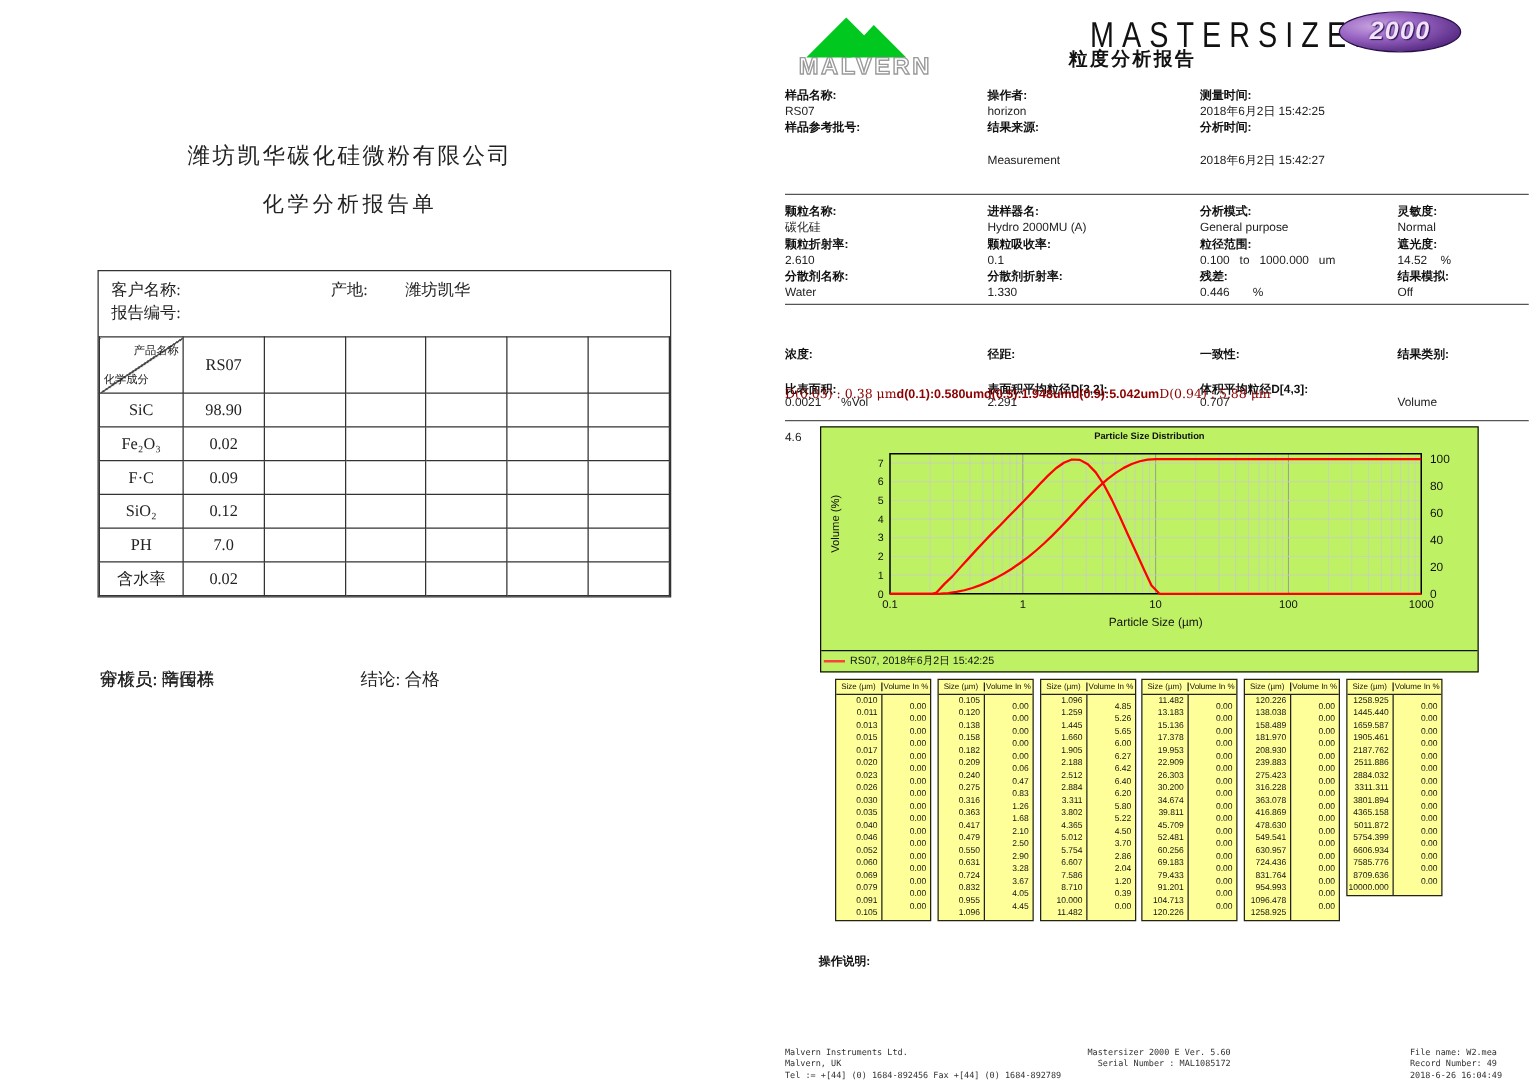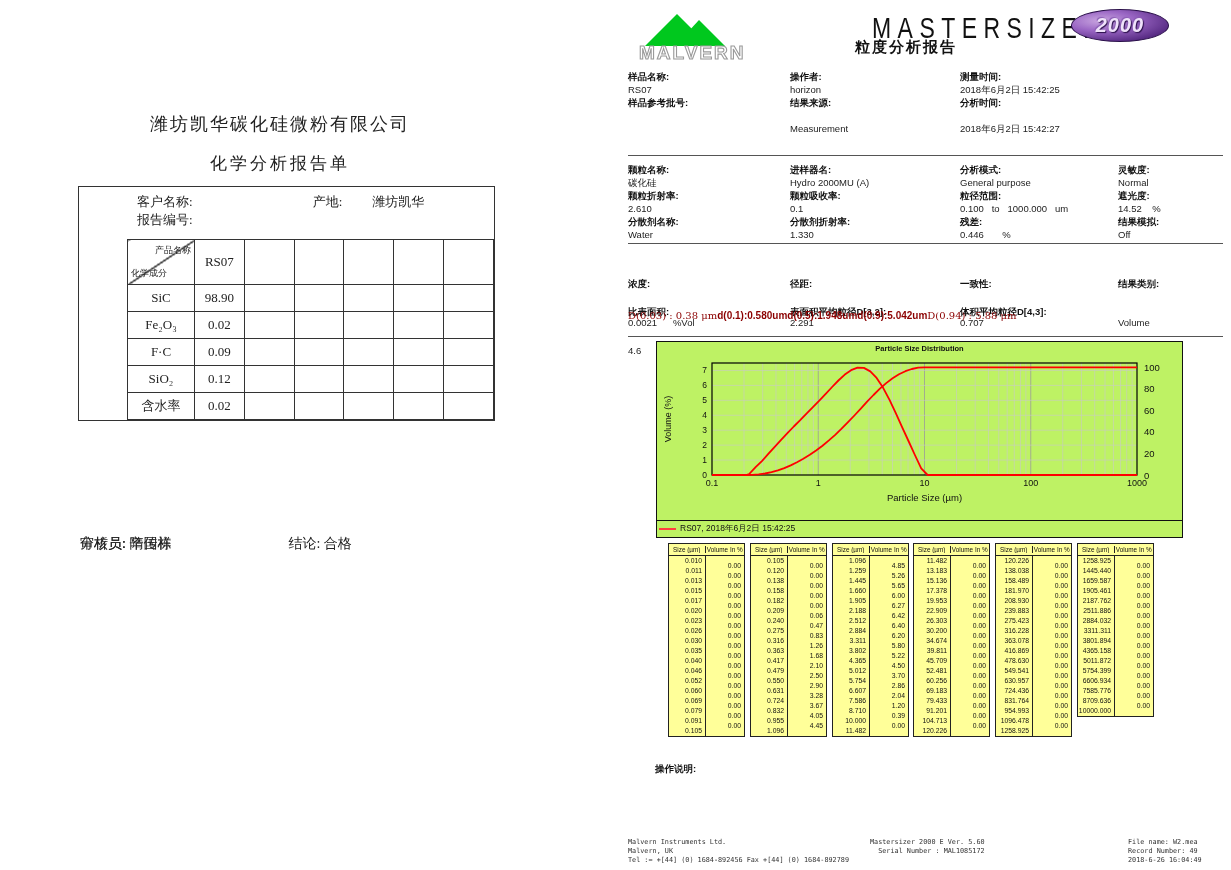--- a/index.html
+++ b/index.html
@@ -4,21 +4,21 @@
 <style>
   html,body{margin:0;padding:0;background:#ffffff;}
   #canvas{position:relative;width:1231px;height:870px;background:#fff;overflow:hidden;
           font-family:"Liberation Sans","DejaVu Sans",sans-serif;color:#1a1a1a;}
   .abs{position:absolute;}
   
   #left-page{position:absolute;left:0;top:0;width:560px;height:870px;
              font-family:"Liberation Serif","DejaVu Serif",serif;}
   .lp-company{left:0;top:112px;width:560px;text-align:center;font-size:18px;letter-spacing:2px;color:#222;}
   .lp-title{left:0;top:152px;width:560px;text-align:center;font-size:17px;letter-spacing:3px;color:#222;}
-  .lp-box{left:78px;top:186px;width:417px;border:1.5px solid #333;box-sizing:border-box;padding-left:48px;}
+  .lp-box{left:78px;top:216px;width:459px;border:1.5px solid #333;box-sizing:border-box;}
   .lp-head{height:52px;padding:6px 10px 0 10px;box-sizing:border-box;font-size:13px;color:#222;}
   .lp-head-l1{display:flex;}
   .lp-origin{margin-left:120px;}
   .lp-origin-val{margin-left:30px;}
   #chem-table{border-collapse:collapse;width:100%;table-layout:fixed;}
   #chem-table td{border:1px solid #333;text-align:center;font-size:13px;height:26px;color:#222;padding:0;}
   #chem-table tr.diag-row td{height:44px;}
   .diag-cell{position:relative;
      background-image:linear-gradient(to bottom right,transparent calc(50% - 0.7px),#444 calc(50% - 0.7px),#444 calc(50% + 0.7px),transparent calc(50% + 0.7px));}
   .diag-top{position:absolute;top:4px;right:3px;font-size:9px;}
@@ -123,20 +123,29 @@
             <td>0.09</td>
               <td></td>
               <td></td>
               <td></td>
               <td></td>
               <td></td>
             </tr>
             <tr>
             <td>SiO₂</td>
             <td>0.12</td>
+              <td></td>
+              <td></td>
+              <td></td>
+              <td></td>
+              <td></td>
+            </tr>
+            <tr>
+            <td>PH</td>
+            <td>7.0</td>
               <td></td>
               <td></td>
               <td></td>
               <td></td>
               <td></td>
             </tr>
             <tr>
             <td>含水率</td>
             <td>0.02</td>
               <td></td>

